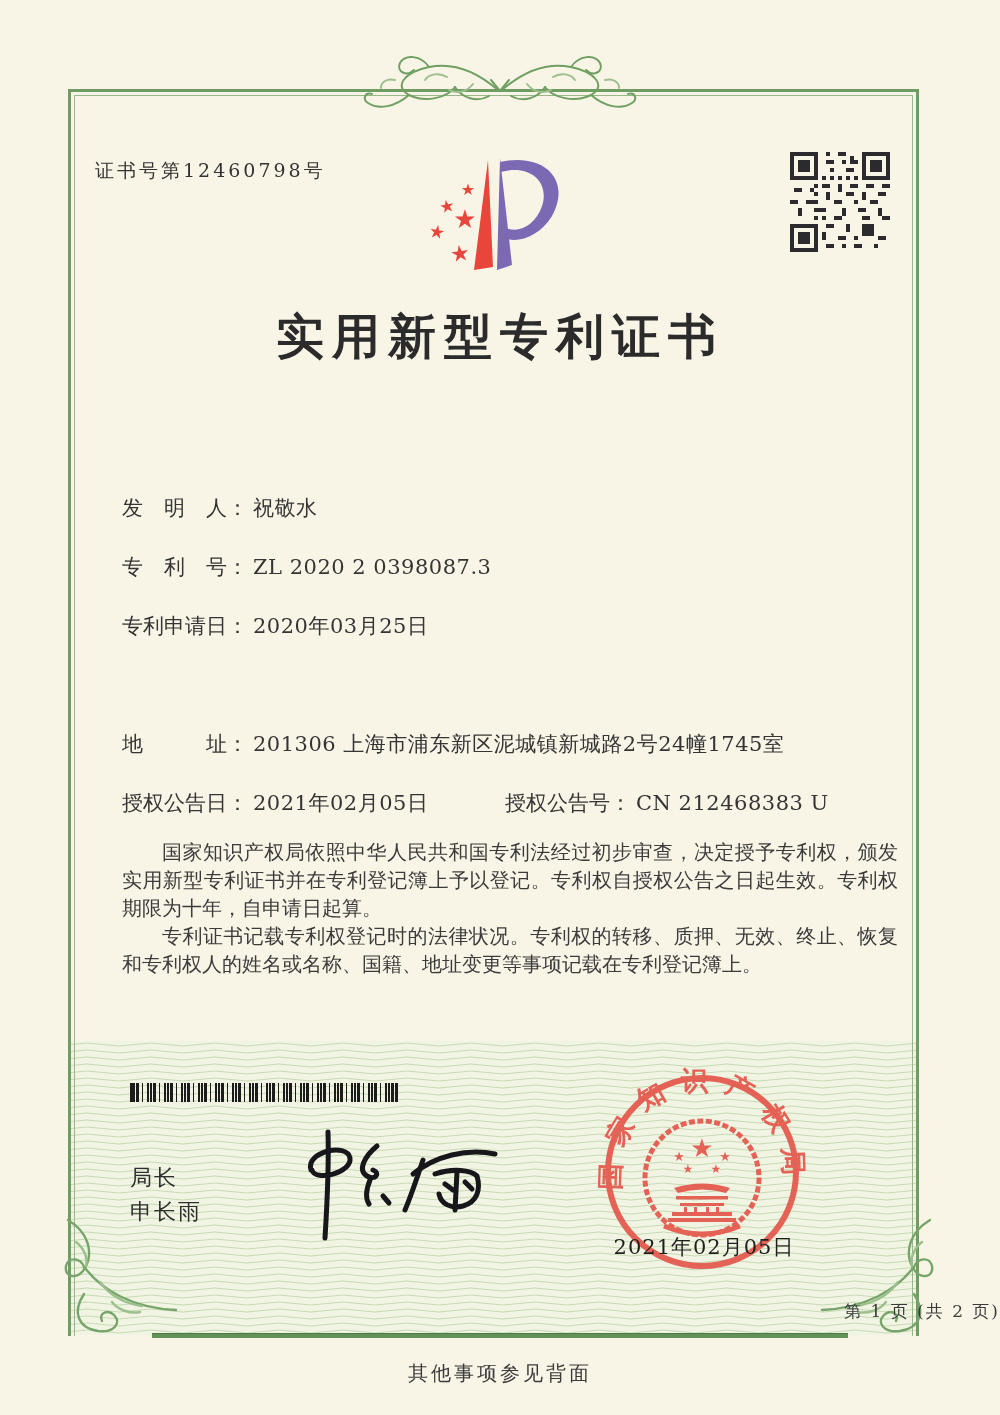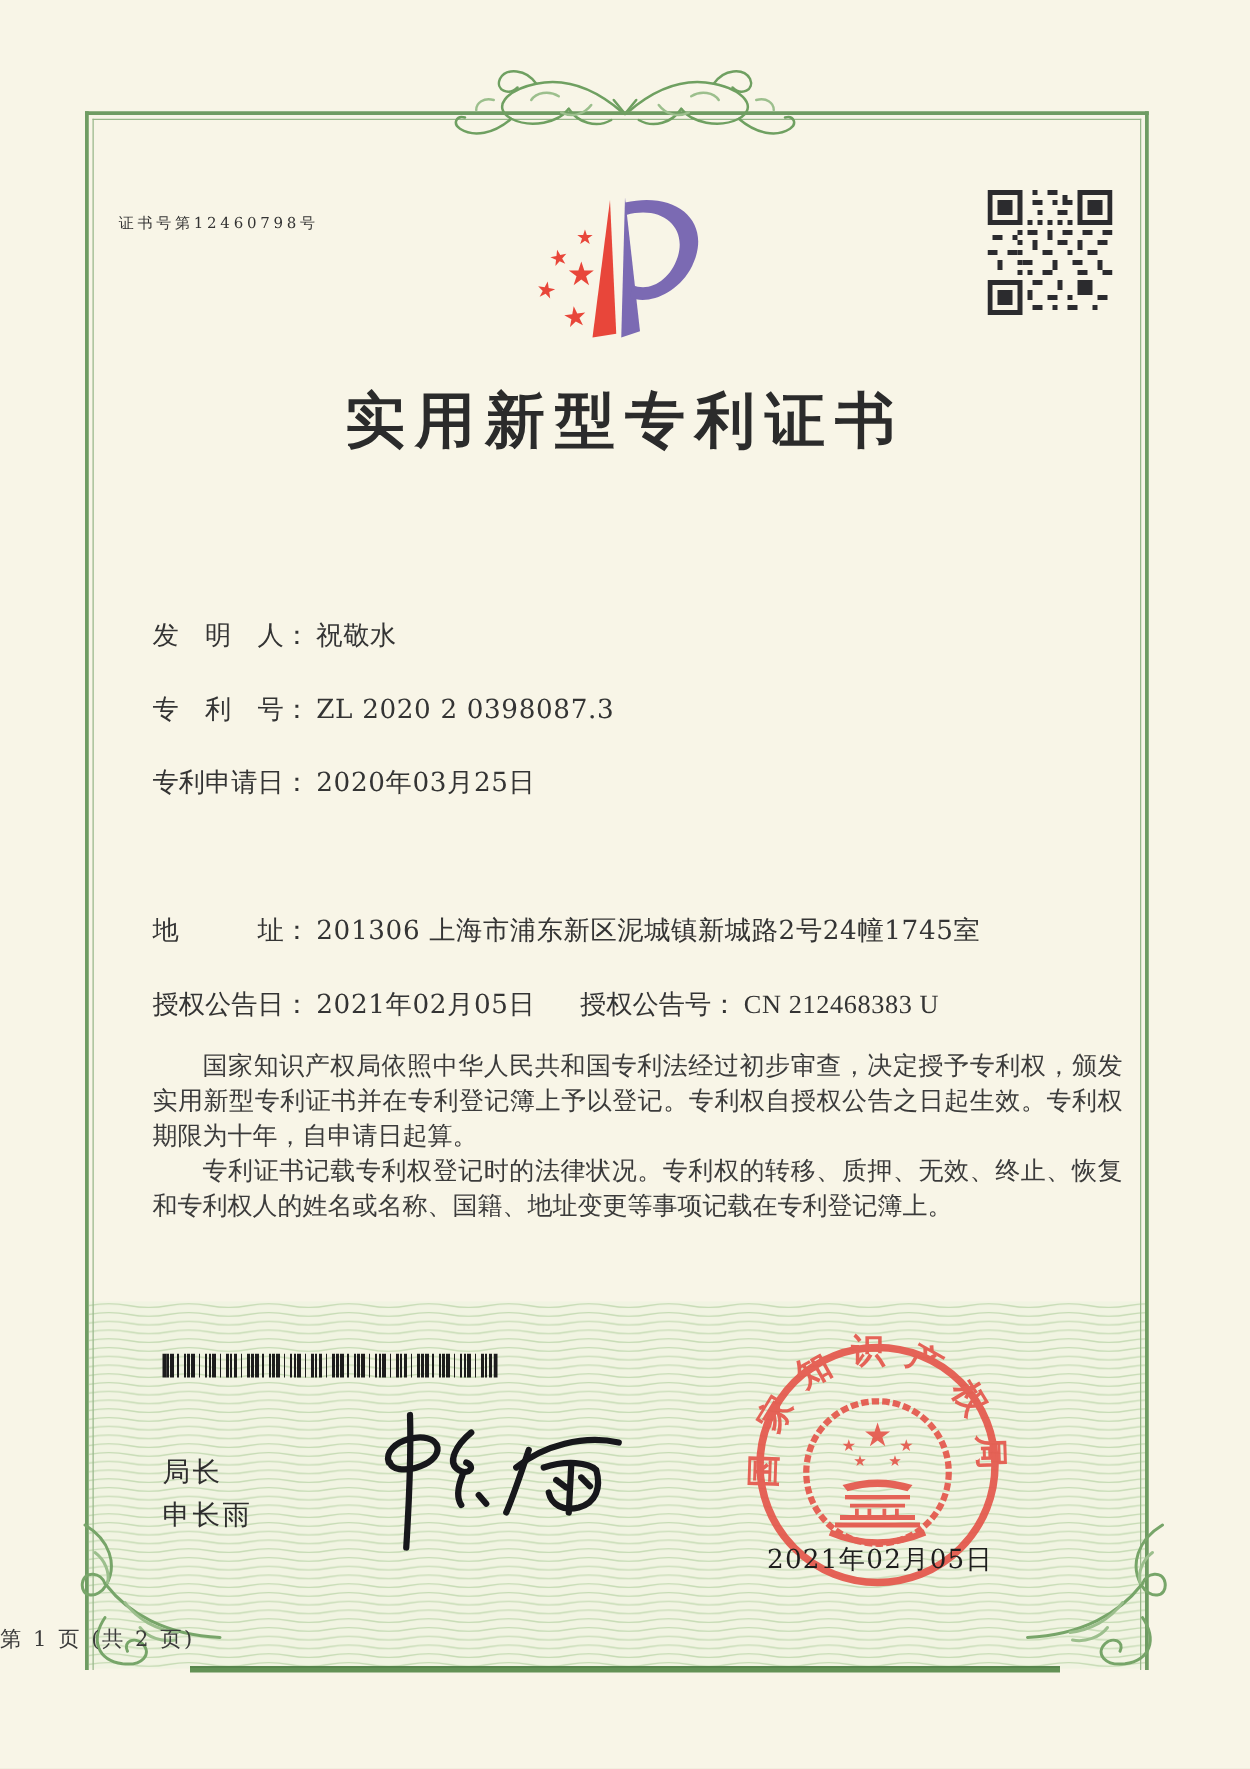--- a/index.html
+++ b/index.html
@@ -10,42 +10,42 @@
          border-top:3px solid #6f9c63;border-left:3px solid #6f9c63;border-right:3px solid #6f9c63;}
   .frame-inner{position:absolute;left:3px;top:3px;right:3px;bottom:0;
          border-top:1px solid #98b78a;border-left:1px solid #98b78a;border-right:1px solid #98b78a;}
   .guilloche{position:absolute;left:71px;top:1041px;}
   .top-ornament{position:absolute;left:335px;top:44px;}
   .flourish{position:absolute;top:1218px;}
   .flourish.left{left:54px;}
   .flourish.right{left:814px;transform:scaleX(-1);}
   .bottom-line{position:absolute;left:152px;top:1333px;width:696px;height:4px;background:#639256;
          border-top:1px solid #4c7a42;}
-  .cert-no{position:absolute;left:95px;top:158px;font-size:12px;letter-spacing:3px;color:#333;margin-top:12px;}
+  .cert-no{position:absolute;left:95px;top:158px;font-size:19px;letter-spacing:3px;color:#333;}
   .logo{position:absolute;left:416px;top:146px;}
   .qr{position:absolute;left:790px;top:152px;}
   .title{position:absolute;left:0;top:305px;width:100%;text-align:center;font-size:48px;
          letter-spacing:8px;font-weight:700;color:#2b2b2b;}
   .row{position:absolute;left:122px;font-size:21px;line-height:1.25;white-space:nowrap;color:#343434;}
   .row .f-value{margin-left:5px;letter-spacing:0.5px;}
-  .grant-no{left:464px;font-family:Liberation Serif, serif;}
+  .grant-no{left:505px;}
   .paras{position:absolute;left:122px;top:838px;width:776px;}
   .paras p{margin:0;font-size:20px;line-height:28px;text-align:justify;text-indent:2em;color:#3b3b3b;}
   .barcode{position:absolute;left:130px;top:1083px;width:262px;height:19px;
          background:repeating-linear-gradient(90deg,
            #1c1c1c 0 2px,transparent 2px 3px,#1c1c1c 3px 6px,transparent 6px 9px,
            #1c1c1c 9px 10px,transparent 10px 14px,#1c1c1c 14px 16px,transparent 16px 17px);
          border-left:3px solid #1c1c1c;border-right:3px solid #1c1c1c;}
   .director-title{position:absolute;left:130px;top:1163px;font-size:22px;letter-spacing:2px;}
   .director-name{position:absolute;left:130px;top:1197px;font-size:22px;letter-spacing:2px;text-align:center;}
   .signature{position:absolute;left:295px;top:1126px;}
   .seal{position:absolute;left:592px;top:1062px;}
   .seal-date{position:absolute;left:604px;top:1233px;width:200px;font-size:21px;letter-spacing:1px;
          color:#1e1e1e;text-align:center;}
-  .page-num{position:absolute;left:0;top:1300px;width:100%;text-align:left;font-size:17px;
+  .page-num{position:absolute;left:0;top:1300px;width:100%;text-align:right;font-size:17px;
          letter-spacing:2px;color:#3a3a3a;}
   .back-note{position:absolute;left:0;top:1360px;width:100%;text-align:center;font-size:20px;
          letter-spacing:3px;color:#3a3a3a;}
 </style>
 </head>
 <body>
 
 <div class="page">
 
   <svg class="guilloche" width="845" height="294">
@@ -221,14 +221,15 @@
           <rect x="80" y="150" width="60" height="4"></rect>
           <rect x="76" y="156" width="68" height="4"></rect>
         </g>
         <path d="M72 164 Q110 180 148 164" fill="none" stroke-width="5"></path>
       </g>
     </g>
   </svg>
   <div class="seal-date">2021年02月05日</div>
 
   <div class="page-num">第 1 页 (共 2 页)</div>
+  <div class="back-note">其他事项参见背面</div>
 
 </div>
 
 </body></html>

